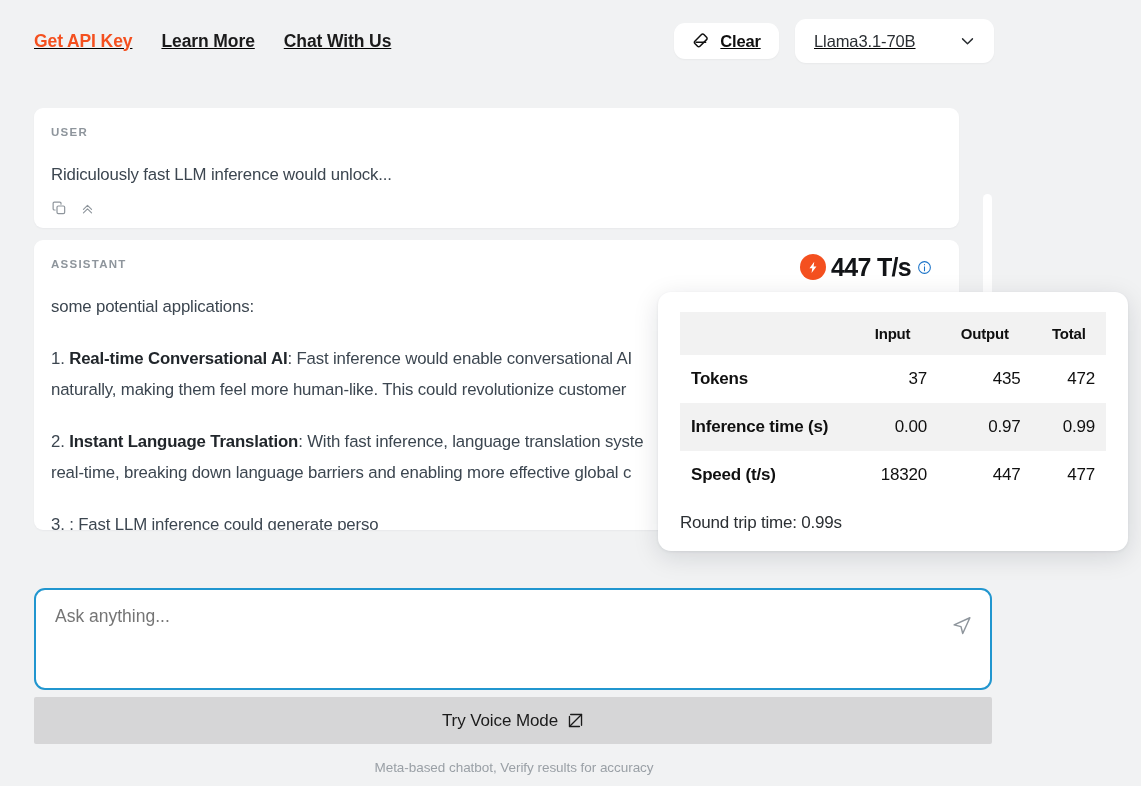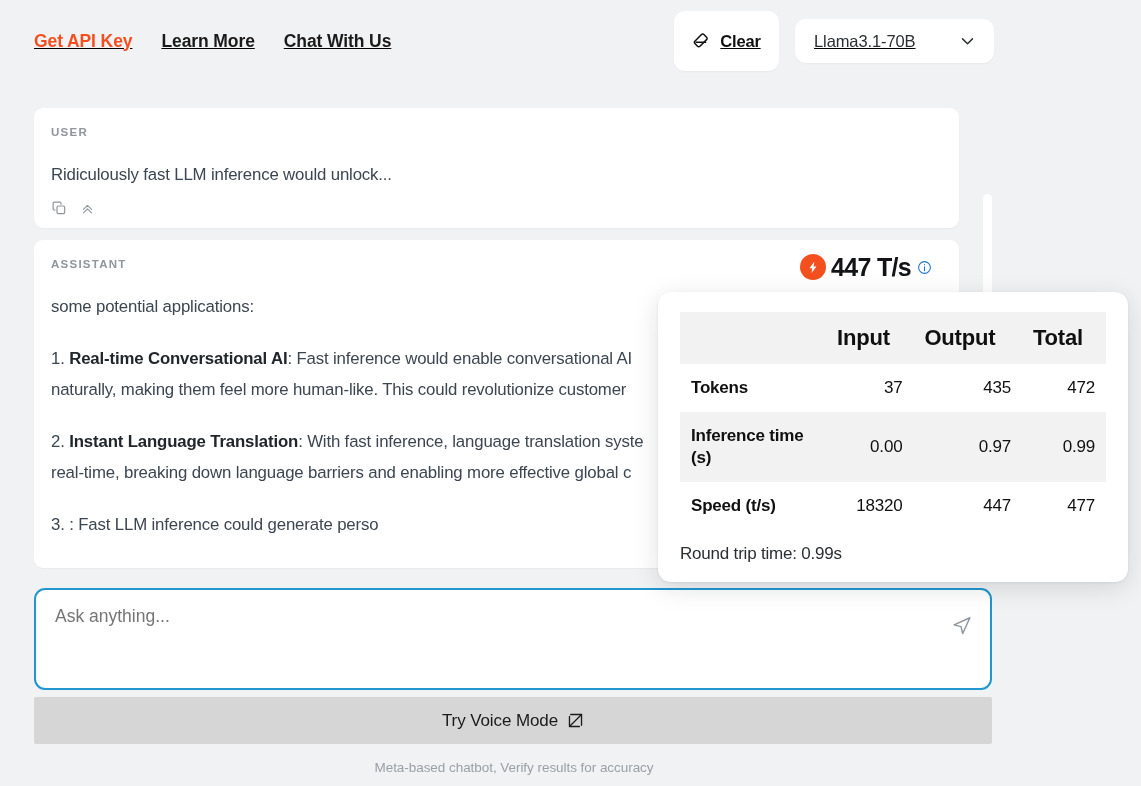--- a/index.html
+++ b/index.html
@@ -48,21 +48,21 @@
   .nav-link.accent { color: #f4501f; }
 
   .topbar-right {
     margin-left: auto;
     display: flex;
     align-items: center;
     gap: 16px;
     margin-right: 16px;
   }
   .clear-btn {
-    height: 60px;
+    height: 36px;
     min-width: 105px;
     padding: 0 18px;
     background: #ffffff;
     border: none;
     border-radius: 11px;
     display: flex;
     align-items: center;
     justify-content: center;
     gap: 9px;
     cursor: pointer;
@@ -118,21 +118,21 @@
 
   .card {
     position: absolute;
     left: 34px;
     width: 925px;
     background: #ffffff;
     border-radius: 9px;
     box-shadow: 0 1px 2px rgba(16,24,40,0.04);
   }
   .card-user { top: 0; height: 120px; }
-  .card-assistant { top: 132px; height: 328px; overflow: hidden; }
+  .card-assistant { top: 132px; height: 290px; overflow: hidden; }
 
   .role-label {
     position: absolute;
     left: 17px; top: 18px;
     font-size: 11.5px;
     font-weight: bold;
     letter-spacing: 1.25px;
     color: #8e959c;
   }
 
@@ -274,24 +274,24 @@
     border-radius: 13px;
     box-shadow: 0 6px 26px rgba(16,24,40,0.13), 0 1px 3px rgba(16,24,40,0.07);
     padding: 20px 22px 18px 22px;
   }
   .stats-table {
     width: 100%;
     border-collapse: collapse;
   }
   .stats-table thead th {
     background: #f2f2f2;
-    font-size: 22px;
+    font-size: 15px;
     font-weight: bold;
     color: #101010;
-    text-align: left;
+    text-align: center;
     padding: 13px 11px;
     letter-spacing: -0.2px;
   }
   .stats-table thead th.corner { background: #f2f2f2; }
   .stats-table tbody td {
     font-size: 17px;
     color: #101010;
     text-align: right;
     padding: 13px 11px;
     letter-spacing: -0.2px;

